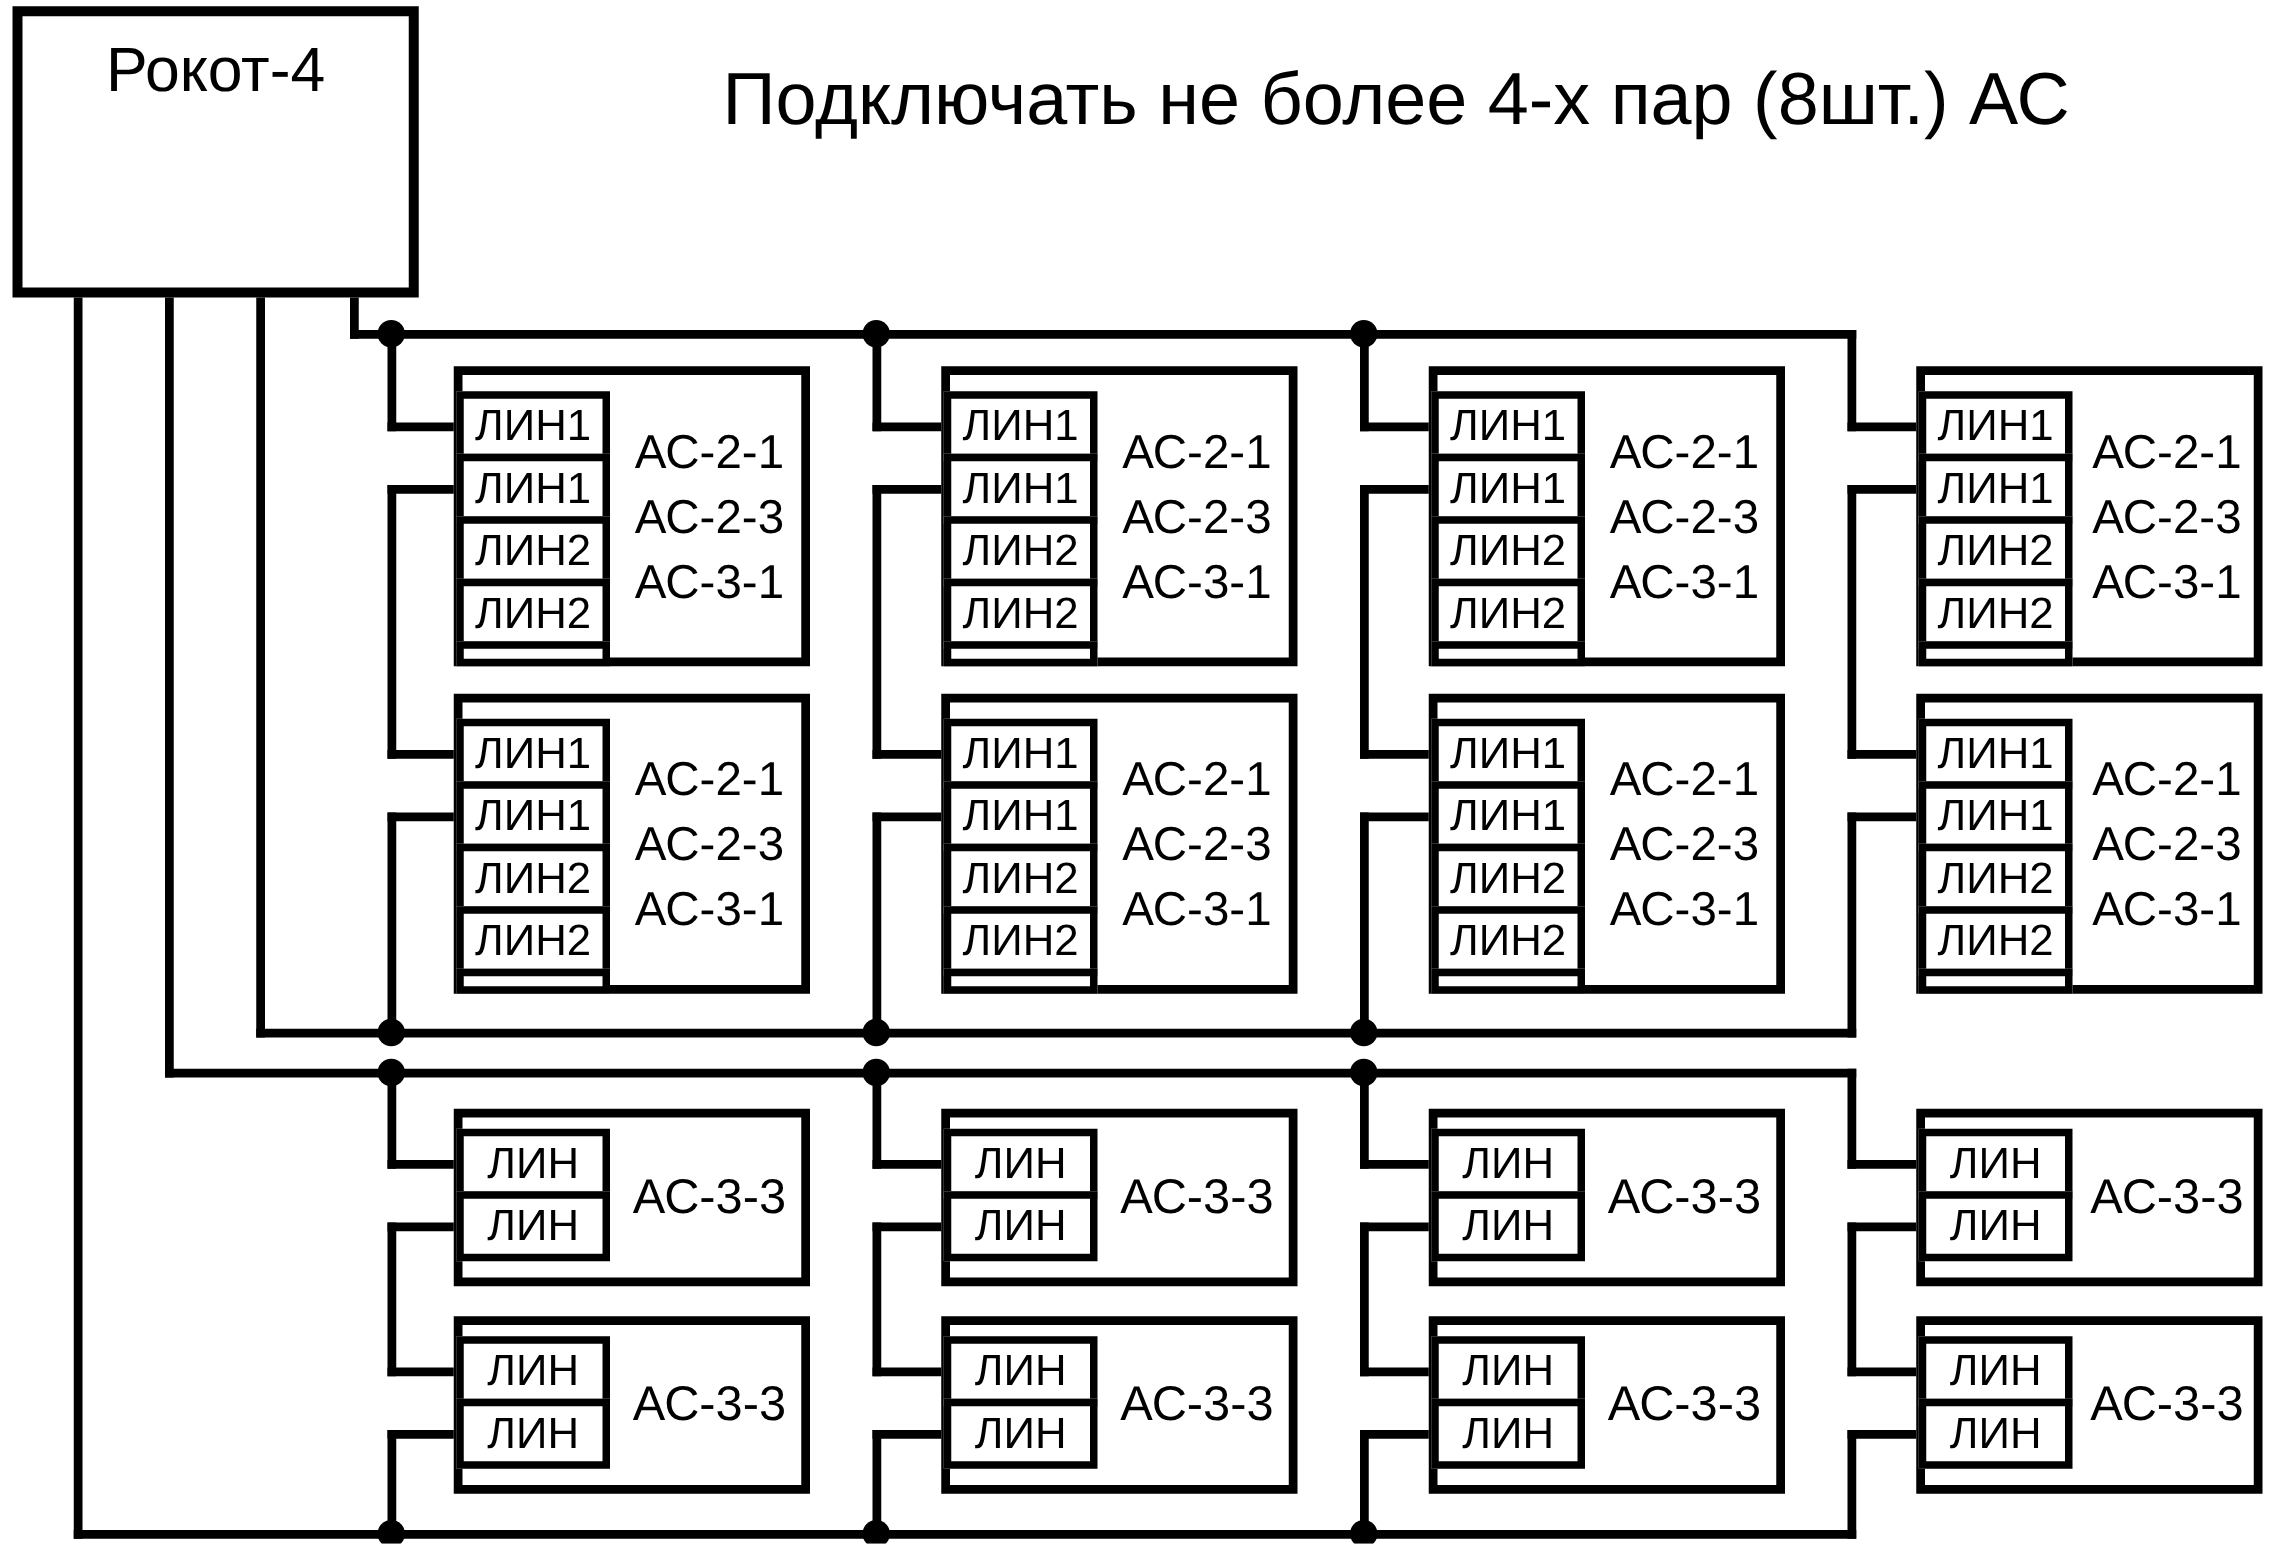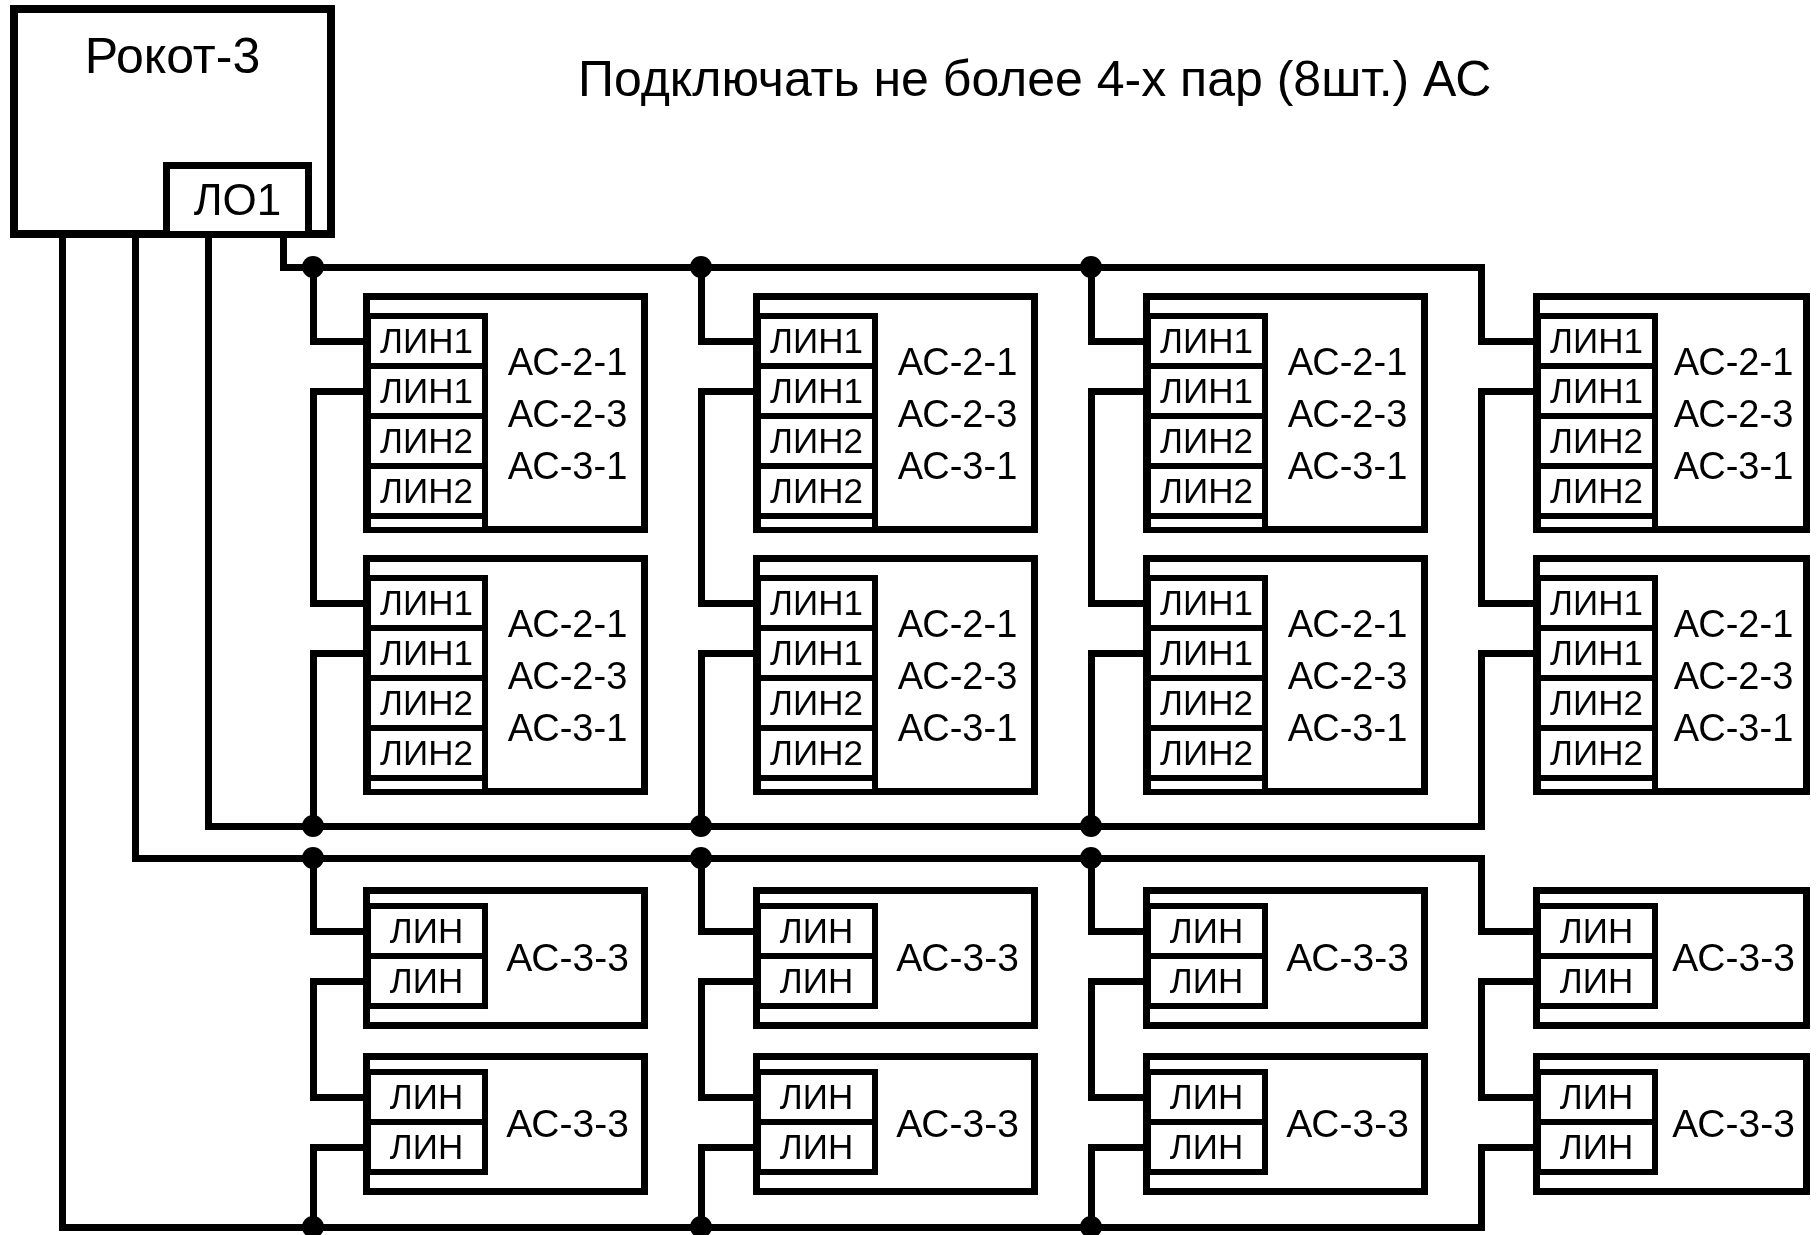--- a/index.html
+++ b/index.html
@@ -13,21 +13,21 @@
   
   .panel{position:absolute;left:10px;top:5px;width:325px;height:233px;
          border:8px solid #000;box-sizing:border-box;background:#fff}
   .panel-title{position:absolute;left:0;right:0;top:14px;text-align:center;font-size:50px}
   .lo{position:absolute;height:76px;border:7px solid #000;box-sizing:border-box;background:#fff;
       display:flex;align-items:center;justify-content:center;font-size:44px}
   .lo-2{left:10px;top:149px;width:142px}
   .lo-1{left:145px;top:149px;width:149px}
 
   
-  .note{position:absolute;left:578px;top:50px;font-size:50px;line-height:59px;white-space:nowrap}
+  .note{position:absolute;left:578px;top:50px;font-size:59px;line-height:59px;white-space:nowrap}
 
   
   .unit{position:absolute;border:7px solid #000;box-sizing:border-box;background:#fff}
   .strip{position:absolute;left:-5px;width:123px}
   .cell{width:123px;height:56px;box-sizing:border-box;border:6px solid #000;margin-top:-6px;
         background:#fff;display:flex;align-items:center;justify-content:center;font-size:35px}
   .cell:first-child{margin-top:0}
   .ext{width:123px;height:20px;box-sizing:border-box;border:6px solid #000;margin-top:-6px;background:#fff}
   .model{position:absolute;left:126px;right:2px;display:flex;flex-direction:column;
          align-items:center;justify-content:center;text-align:center}
@@ -112,24 +112,21 @@
       <div class="dot" style="left: 690px; top: 815px; background: rgb(0, 0, 0);"></div>
       <div class="dot" style="left: 690px; top: 847px; background: rgb(0, 0, 0);"></div>
       <div class="dot" style="left: 690px; top: 1216px; background: rgb(0, 0, 0);"></div>
       <div class="dot" style="left: 1080px; top: 256px; background: rgb(0, 0, 0);"></div>
       <div class="dot" style="left: 1080px; top: 815px; background: rgb(0, 0, 0);"></div>
       <div class="dot" style="left: 1080px; top: 847px; background: rgb(0, 0, 0);"></div>
       <div class="dot" style="left: 1080px; top: 1216px; background: rgb(0, 0, 0);"></div>
     </div>
 
   <div class="panel">
-    <div class="panel-title">Рокот-3</div>
-    <div class="lo lo-1">
-      <span>ЛО1</span>
-    </div>
+    <div class="panel-title">Рокот-4</div>
   </div>
 
   <div class="note">
     <div>Подключать не более 4-х пар (8шт.) АС</div>
   </div>
 
   <div id="units">
       <div class="unit" style="left: 363px; top: 293px; width: 285px; height: 240px;">
         <div class="strip" style="top: 13px;">
           <div class="cell">ЛИН1</div>

